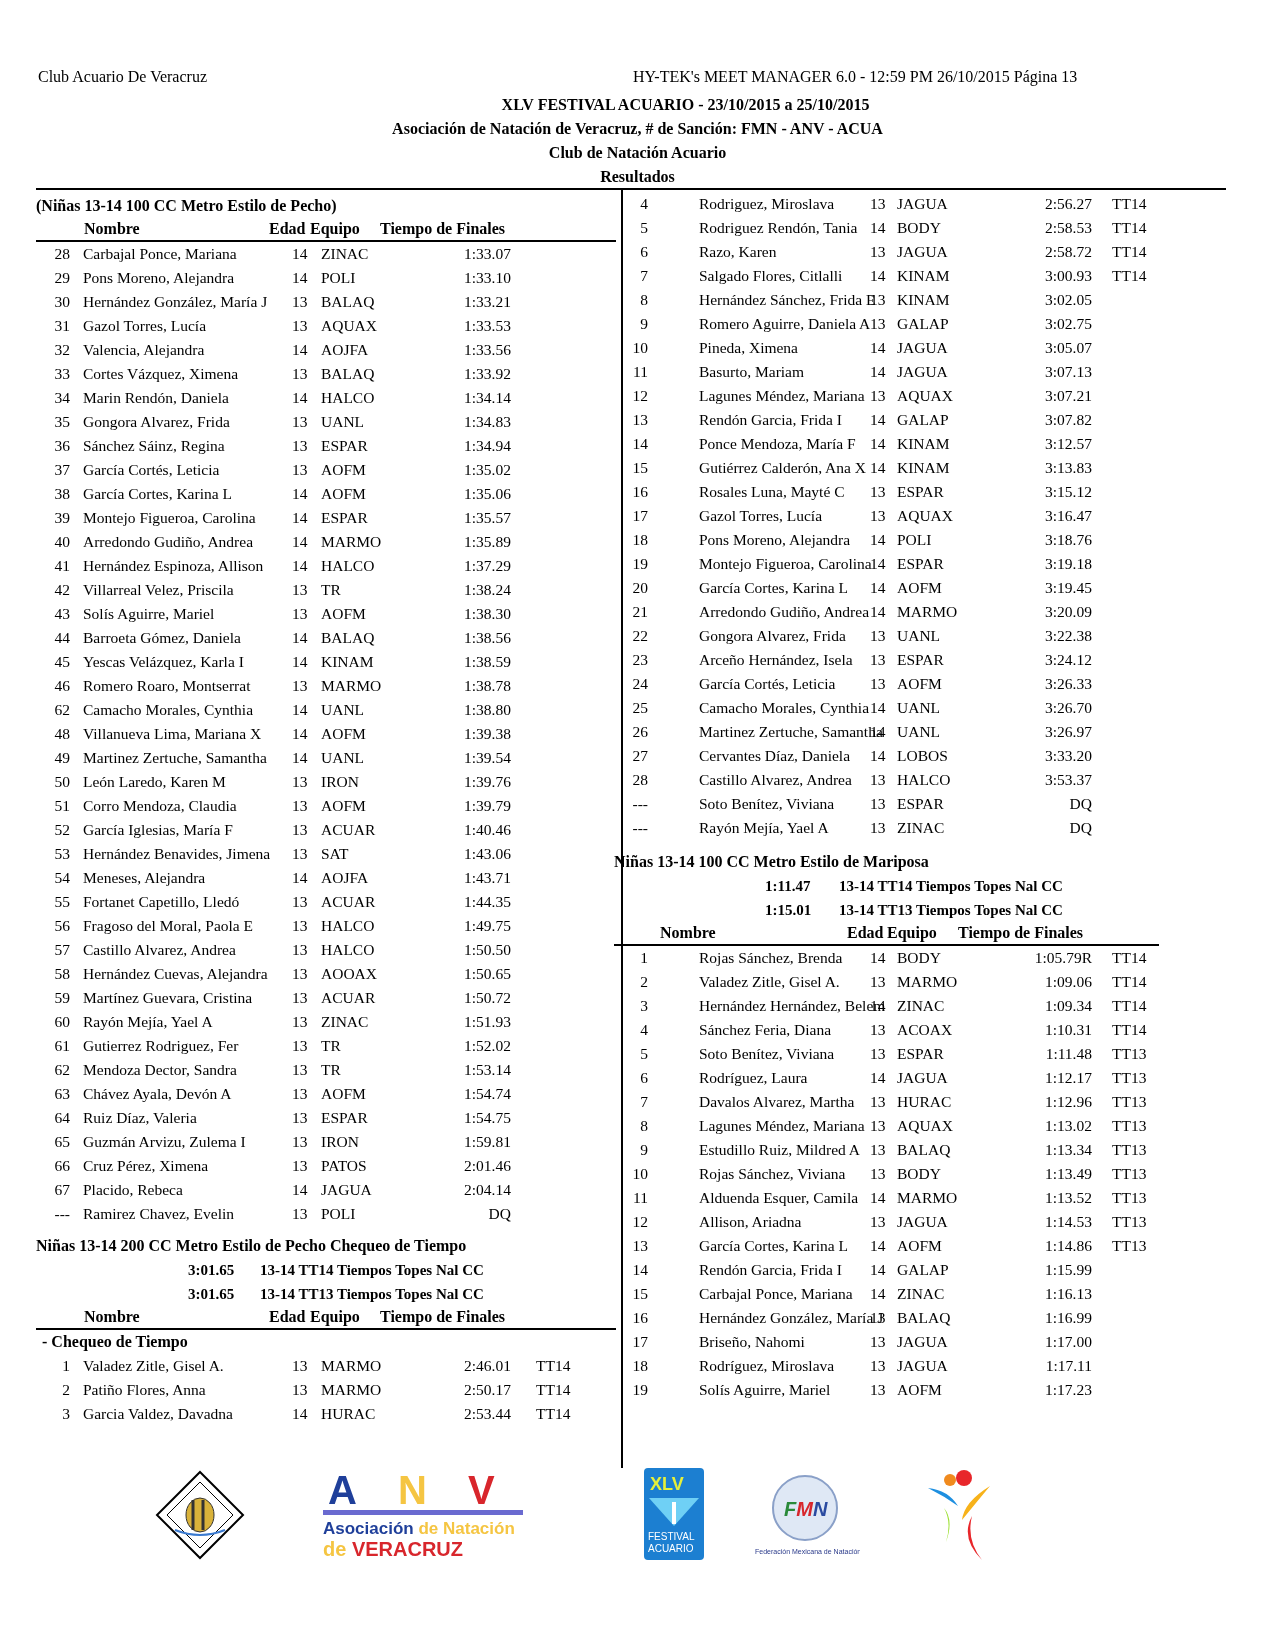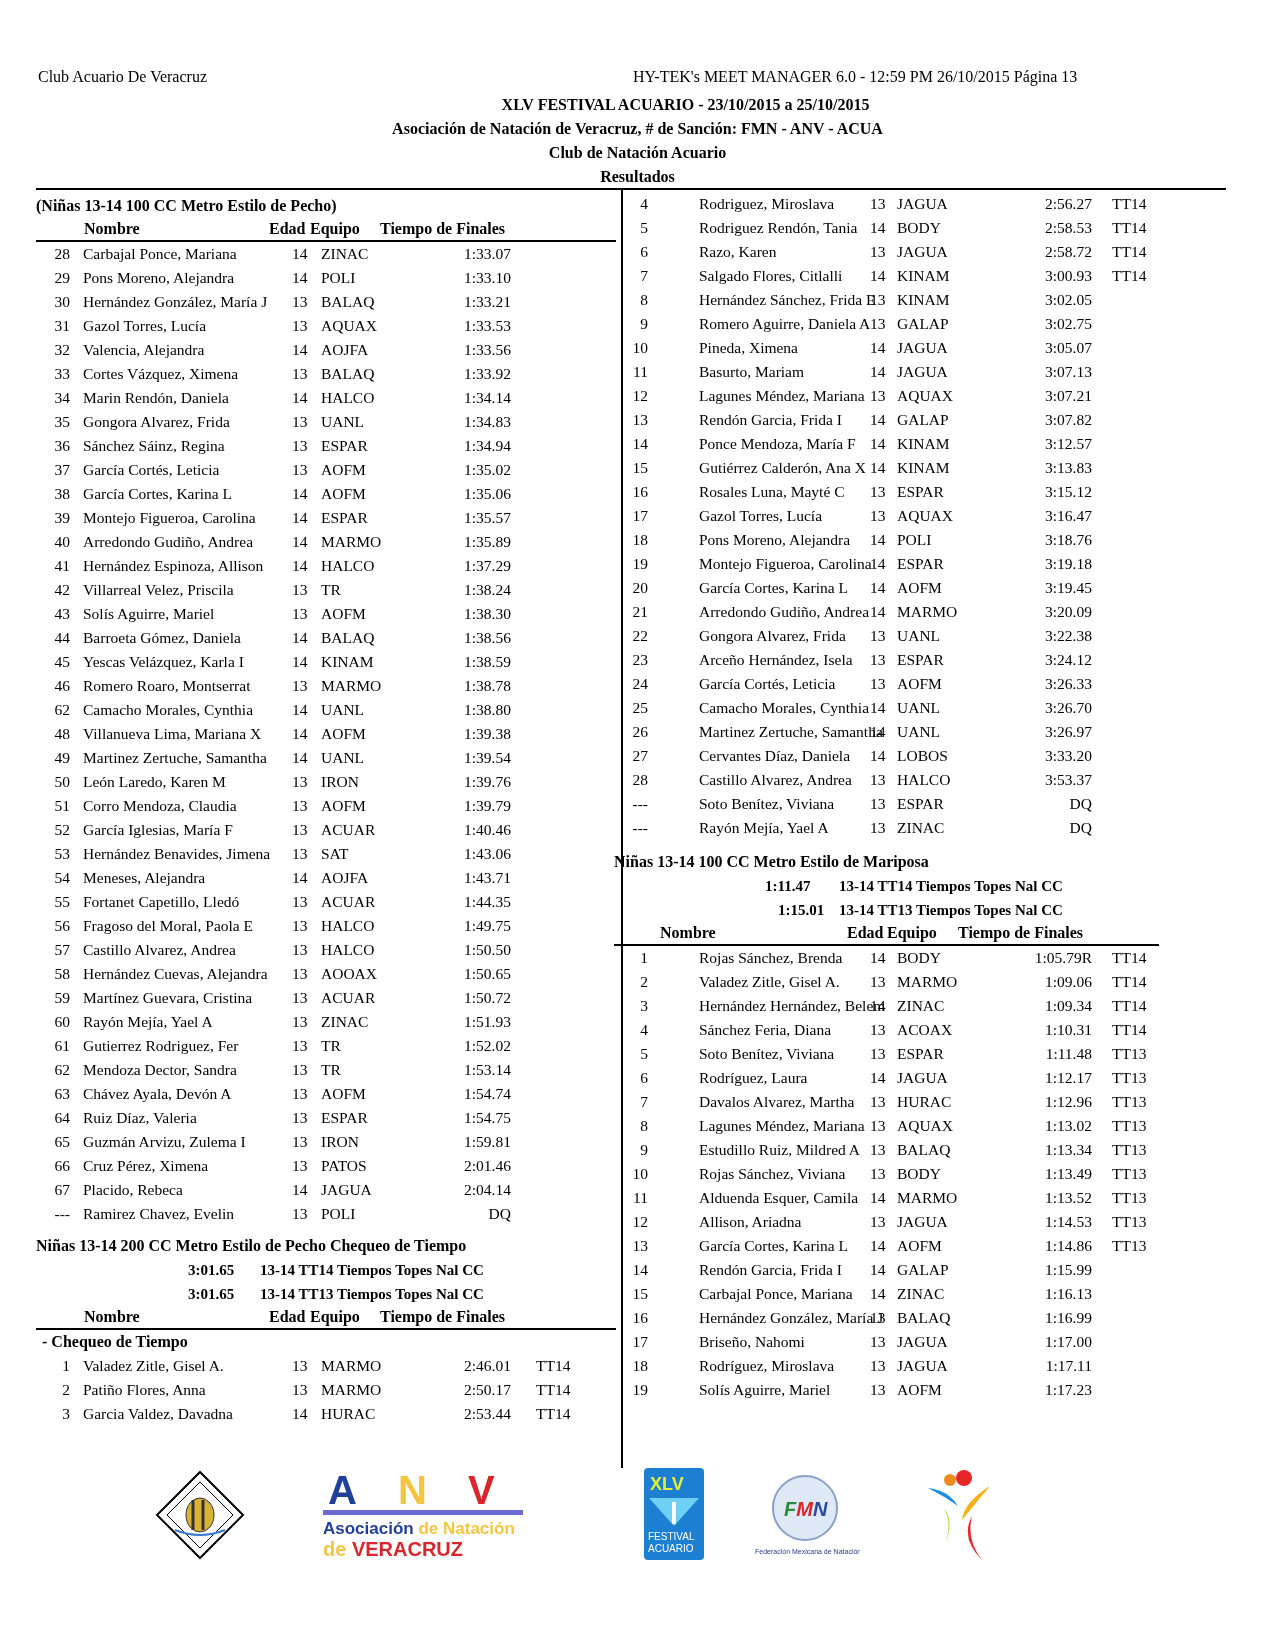--- a/index.html
+++ b/index.html
@@ -667,21 +667,21 @@
         <span class="std2"></span>
       </div>
     </div>
   <div style="height:10px"></div>
   <div class="ev-title" style="margin-left:-26px">Niñas 13-14 100 CC Metro Estilo de Mariposa</div>
   <div class="std">
     <span class="time" style="left:125px">1:11.47</span>
     <span class="desc" style="left:199px">13-14 TT14 Tiempos Topes Nal CC</span>
   </div>
   <div class="std">
-    <span class="time" style="left:138px">1:15.01</span>
+    <span class="time" style="left:125px">1:15.01</span>
     <span class="desc" style="left:199px">13-14 TT13 Tiempos Topes Nal CC</span>
   </div>
   <div class="colhdr" style="margin-left:-26px;width:545px">
     <span style="left:46px">Nombre</span>
     <span style="left:233px">Edad</span>
     <span style="left:273px">Equipo</span>
     <span style="left:344px">Tiempo de Finales</span>
   </div>
   <div id="ev2-rows">
       <div class="row">

